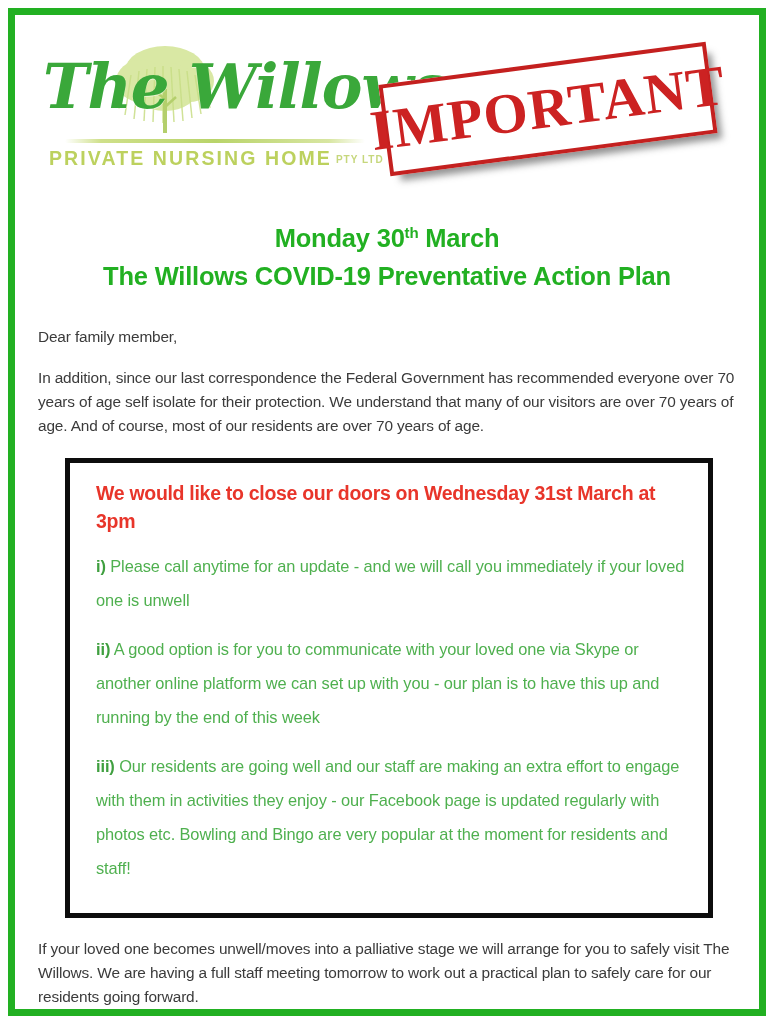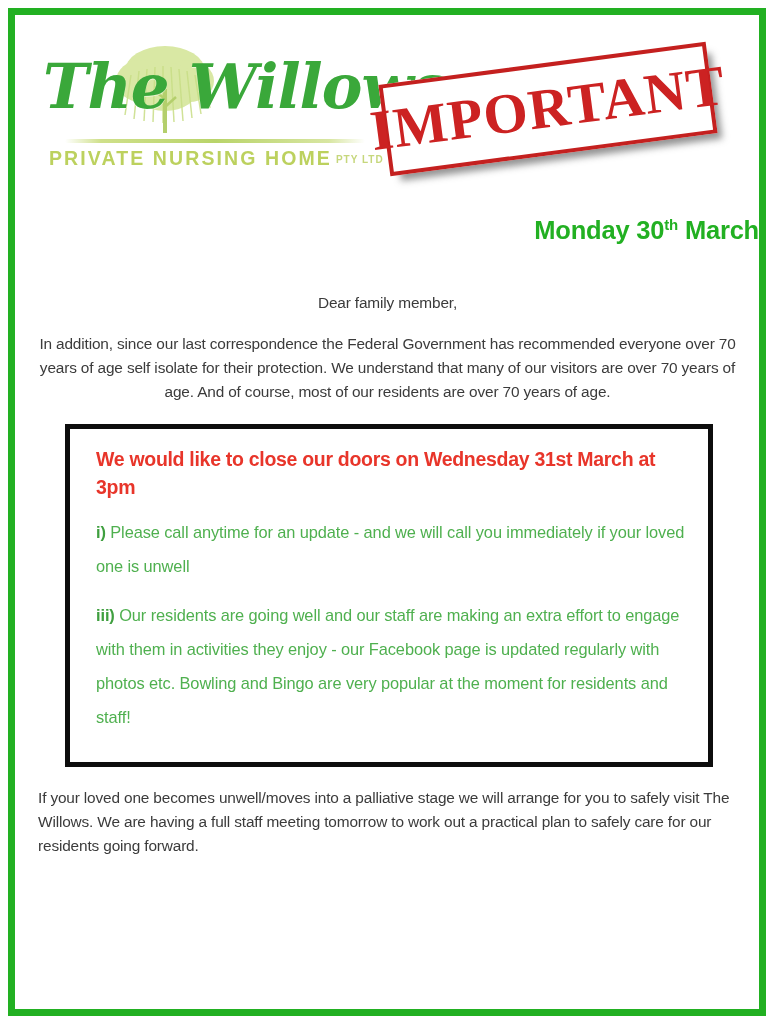--- a/index.html
+++ b/index.html
@@ -141,43 +141,42 @@
     line-height: 1;
     letter-spacing: 1px;
     color: #cc2222;
     white-space: nowrap;
     padding-bottom: 3px;
     box-sizing: border-box;
   }
 
   
   .titles {
-    text-align: right;
-    margin-top: 18px;
+    text-align: center;
+    margin-top: 26px;
   }
   .title-line {
     color: #22b022;
     font-family: "Liberation Sans", sans-serif;
     font-weight: bold;
     font-size: 25.5px;
     line-height: 38px;
     letter-spacing: -0.2px;
   }
   .title-line sup {
     font-size: 15px;
     vertical-align: super;
     line-height: 0;
   }
 
   
   .body-block {
-    margin-top: 42px;
+    margin-top: 30px;
     padding-left: 23px;
     padding-right: 22px;
-    text-align: center;
   }
   p.para {
     margin: 0 0 17px 0;
     color: #3b3b3b;
     font-family: "Liberation Sans", sans-serif;
     font-size: 15.4px;
     line-height: 24px;
     letter-spacing: -0.15px;
   }
   p.para:last-child { margin-bottom: 0; }
@@ -264,32 +263,34 @@
       <div class="stamp-wrap">
         <div class="stamp">
           <div class="stamp-text">IMPORTANT</div>
         </div>
       </div>
 
     </div>
 
     <div class="titles">
       <div class="title-line"><span>Monday 30</span><sup>th</sup><span> March</span></div>
+      <div class="title-line">The Willows COVID-19 Preventative Action Plan</div>
     </div>
 
     <div class="body-block">
       <p class="para">Dear family member,</p>
       <p class="para">In addition, since our last correspondence the Federal Government has recommended everyone over 70 years of age self isolate for their protection. We understand that many of our visitors are over 70 years of age. And of course, most of our residents are over 70 years of age.</p>
     </div>
 
     <div class="plan-box">
       <div class="plan-heading">We would like to close our doors on Wednesday 31st March at 3pm</div>
 
       <p class="plan-item"><span class="marker">i)</span><span> Please call anytime for an update - and we will call you immediately if your loved one is unwell</span></p>
 
+      <p class="plan-item"><span class="marker">ii)</span><span> A good option is for you to communicate with your loved one via Skype or another online platform we can set up with you - our plan is to have this up and running by the end of this week</span></p>
 
       <p class="plan-item"><span class="marker">iii)</span><span> Our residents are going well and our staff are making an extra effort to engage with them in activities they enjoy - our Facebook page is updated regularly with photos etc. Bowling and Bingo are very popular at the moment for residents and staff!</span></p>
     </div>
 
     <div class="closing-block">
       <p class="para">If your loved one becomes unwell/moves into a palliative stage we will arrange for you to safely visit The Willows. We are having a full staff meeting tomorrow to work out a practical plan to safely care for our residents going forward.</p>
 
     </div>
 
   </div>

